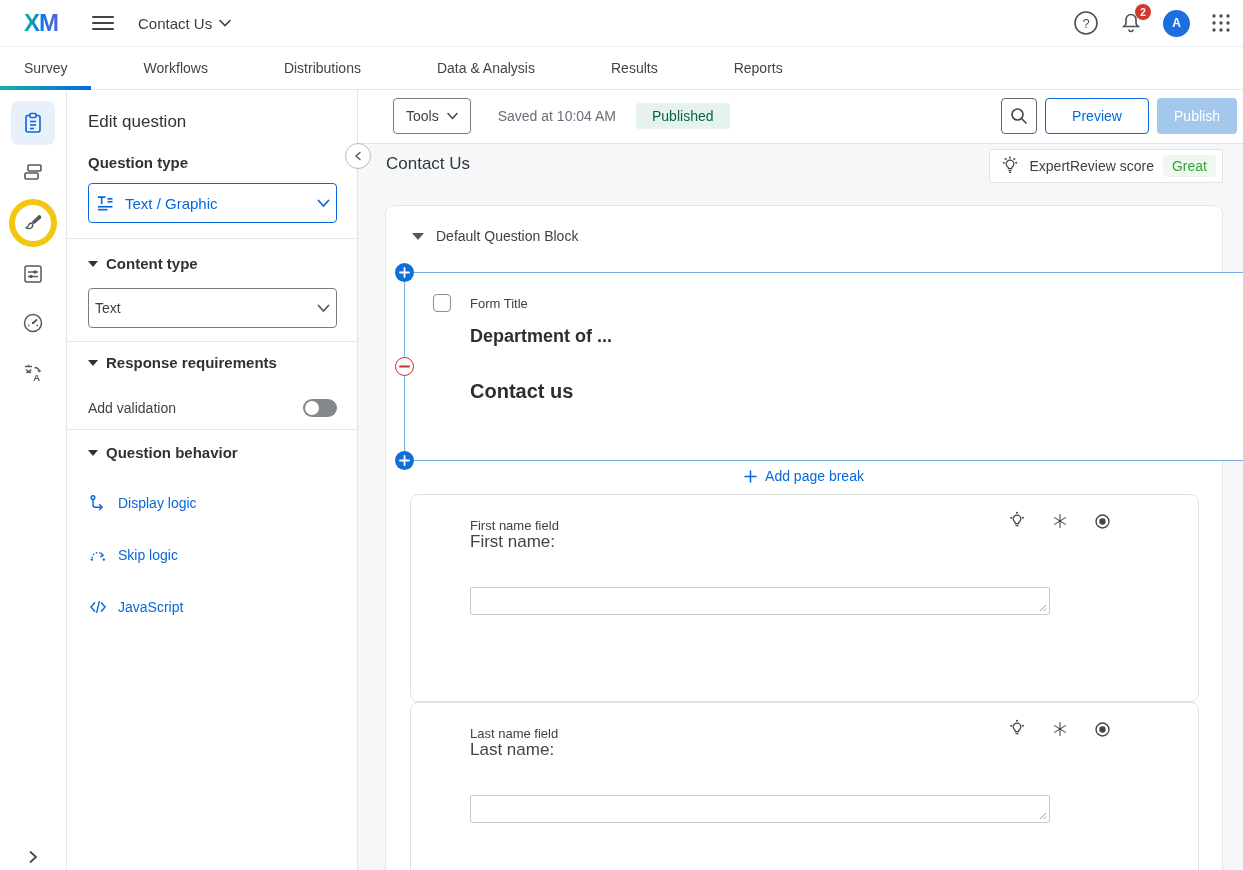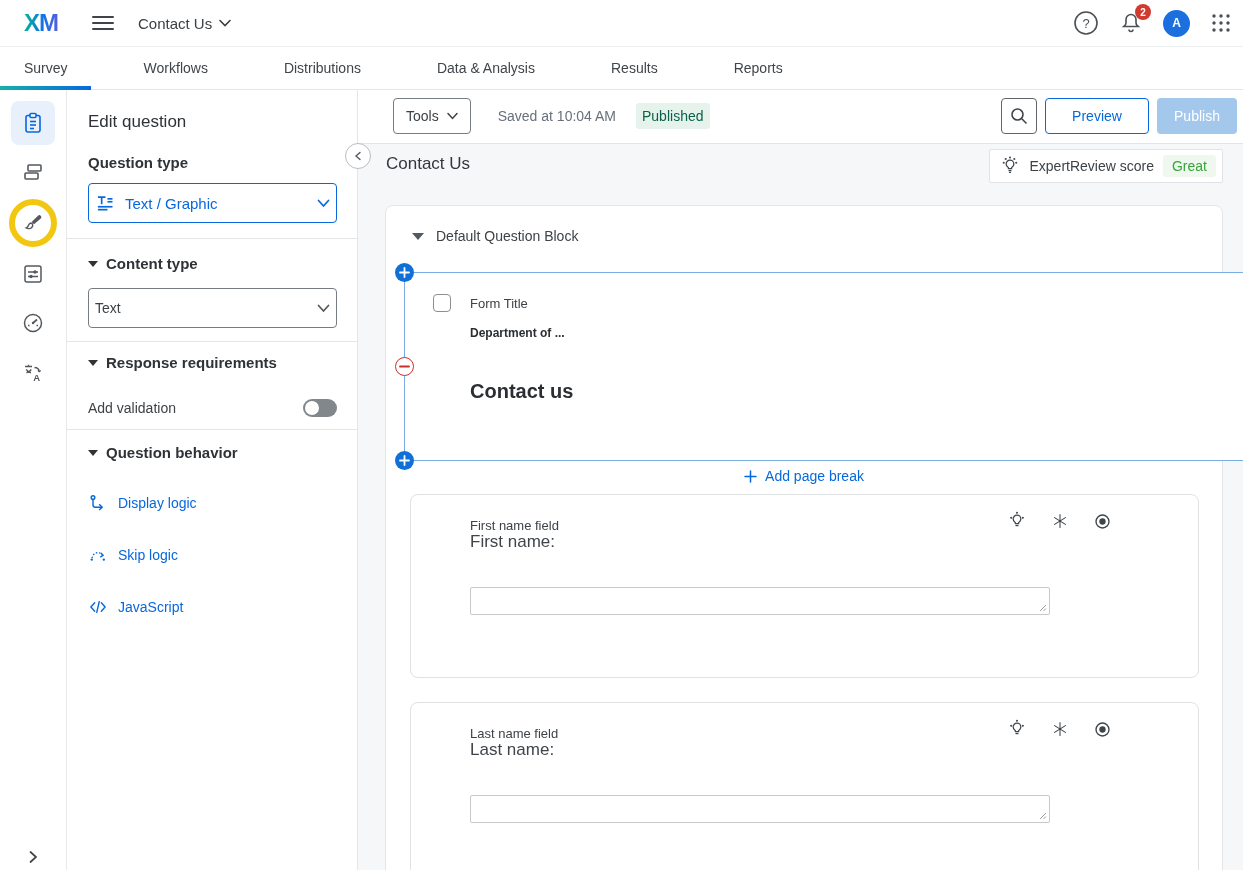--- a/index.html
+++ b/index.html
@@ -69,21 +69,21 @@
   
   .content { flex:1; position:relative; background:#fff; }
   .collapse-btn { position:absolute; left:-13px; top:53px; width:26px; height:26px; border-radius:50%;
     background:#fff; border:1px solid #b8bdc2; z-index:6; display:flex; align-items:center; justify-content:center; cursor:pointer; }
 
   .toolbar { height:52px; display:flex; align-items:center; padding:0 6px 0 35px; background:#fff; }
   .btn { border-radius:4px; font-size:14px; display:flex; align-items:center; justify-content:center; cursor:pointer; background:#fff; }
   .btn-tools { height:36px; padding:0 12px; gap:8px; border:1px solid #767c82; color:#3d4247; }
   .saved { margin-left:27px; font-size:14px; color:#68707a; }
   .pub-badge { margin-left:20px; background:#e5f3ec; color:#0c6249; font-size:14px;
-    padding:5px 6px; border-radius:3px; }
+    padding:5px 16px; border-radius:3px; }
   .tb-right { margin-left:auto; display:flex; align-items:center; gap:8px; }
   .btn-search { width:36px; height:36px; border:1px solid #60666c; }
   .btn-preview { width:104px; height:36px; border:1px solid #0768dd; color:#0768dd; }
   .btn-publish { width:80px; height:36px; border:none; background:#a4c7ec; color:#fff; }
 
   .content-body { position:absolute; top:53px; left:0; right:0; bottom:0;
     background:#f6f7f8; border-top:1px solid #e2e4e6; }
   .content-head { height:44px; position:relative; }
   .page-title { position:absolute; left:28px; top:10px; font-size:17px; color:#33383c; }
   .er-box { position:absolute; right:20px; top:5px; height:34px; background:#fff;
@@ -102,27 +102,27 @@
   .sel-q { position:absolute; top:66px; left:18px; width:902px; height:189px;
     background:#fff; border:1.5px solid #79ade4; border-radius:6px;padding-left:32px; }
   .pm { position:absolute; width:19px; height:19px; border-radius:50%;
     display:flex; align-items:center; justify-content:center; cursor:pointer; z-index:3; }
   .pm.plus { background:#1170d5; }
   .pm.minus { background:#fff; border:1.5px solid #c4302b; }
   .q-check { position:absolute; left:28px; top:21px; width:18px; height:18px;
     border:1px solid #8a8f94; border-radius:4px; background:#fff; cursor:pointer; }
   .q-label { position:absolute; left:65px; top:23px; font-size:13px; color:#3d4247; }
   .ellipsis { position:absolute; right:40px; top:24px; cursor:pointer; }
-  .ft-line1 { position:absolute; left:65px; top:53px; font-size:12px; font-weight:700; color:#2b2f33; }
+  .ft-line1 { position:absolute; left:65px; top:53px; font-size:18px; font-weight:700; color:#2b2f33; }
   .ft-line2 { position:absolute; left:65px; top:107px; font-size:20px; font-weight:700; color:#2b2f33; }
 
   .page-break { position:absolute; top:262px; left:0; width:100%; display:flex;
     justify-content:center; align-items:center; gap:8px; font-size:14px; color:#0768dd; cursor:pointer; }
 
-  .q-card { position:absolute; left:24px; width:789px; height:184px;
+  .q-card { position:absolute; left:24px; width:789px; height:208px;
     background:#fff; border:1px solid #dfe1e3; border-radius:8px; }
   .q-card.first { top:288px; } .q-card.second { top:496px; }
   .qc-label { position:absolute; left:59px; top:23px; font-size:13px; color:#3d4247; }
   .qc-icons { position:absolute; top:16px; right:86px; display:flex; gap:24px; align-items:center; }
   .qc-icons .ic { cursor:pointer; display:flex; }
   .qc-prompt { position:absolute; left:59px; top:37px; font-size:17px; color:#40454b; }
   .qc-input { position:absolute; left:59px; top:92px; width:580px; height:28px;
     border:1px solid #c7cacd; border-radius:2px; background:#fff; cursor:text; }
   .resize-h { position:absolute; right:2px; bottom:2px; }
 </style>

